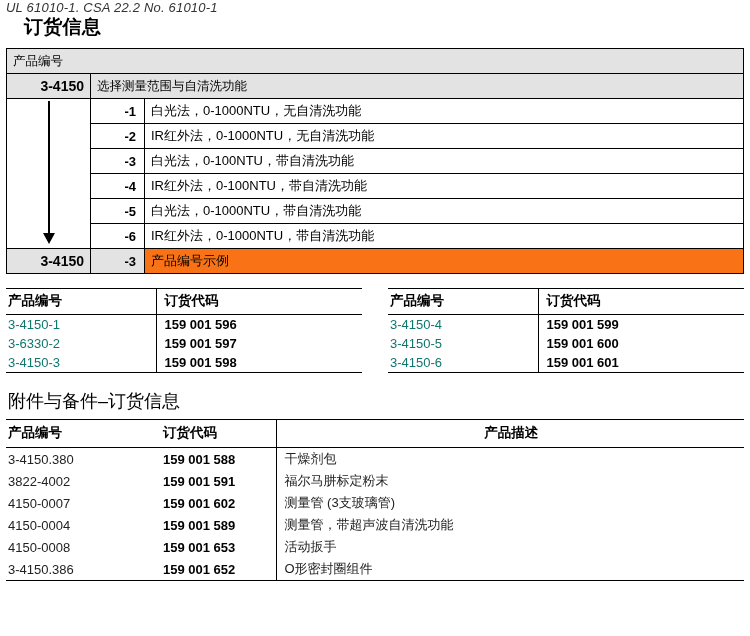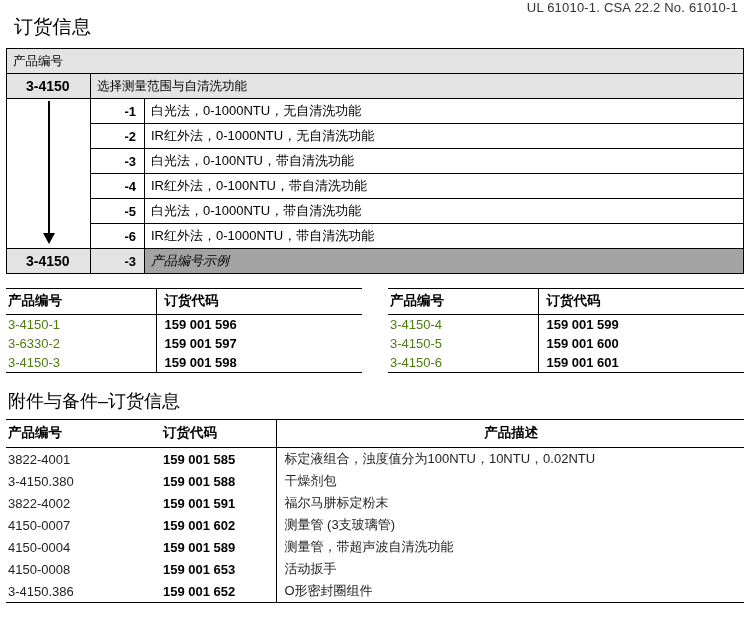--- a/index.html
+++ b/index.html
@@ -16,32 +16,32 @@
     overflow: hidden;
   }
   .page {
     width: 750px;
     height: 636px;
     position: relative;
     box-sizing: border-box;
     padding: 0 6px;
   }
   .topline {
-    text-align: right;
     font-size: 13px;
     color: #333;
     height: 12px;
     overflow: hidden;
     padding-right: 6px;
     letter-spacing: 0.2px;
+    font-style: italic;
   }
   h2.section-title {
     font-size: 19px;
-    font-weight: normal;
-    margin: 2px 0 8px 8px;
+    font-weight: bold;
+    margin: 2px 0 8px 18px;
     letter-spacing: 0.3px;
   }
   table {
     border-collapse: collapse;
     width: 100%;
   }
   
   .matrix {
     border: 1px solid #000;
     table-layout: fixed;
@@ -54,22 +54,22 @@
     vertical-align: middle;
   }
   .matrix .hdr {
     background: #e3e3e3;
     font-size: 12.5px;
   }
   .matrix .code-cell {
     background: #e3e3e3;
     font-weight: bold;
     font-size: 14px;
-    text-align: left;
-    padding-left: 19px;
+    text-align: right;
+    padding-left: 4px;
   }
   .matrix .opt-cell {
     text-align: right;
     font-weight: bold;
     font-size: 13px;
     padding-right: 8px;
   }
   .matrix .arrow-cell {
     border-right: 1px solid #000;
     border-top: none;
@@ -103,22 +103,21 @@
     border-top: 11px solid #000;
     transform: translateX(-6px);
   }
   .matrix .desc-cell {
     font-size: 13px;
   }
   .matrix .example-row td {
     background: #e3e3e3;
   }
   .matrix .example-row td.desc-cell {
-    background: #a3a3a3;
-    font-style: italic;
+    background: #f97316;
   }
 
   
   .pair {
     display: flex;
     gap: 26px;
     margin-top: 14px;
   }
   .pair > div { flex: 1; }
   .codes {
@@ -129,21 +128,21 @@
   .codes th {
     text-align: left;
     font-size: 13.5px;
     font-weight: bold;
     padding: 3px 6px 4px 2px;
     border-bottom: 1px solid #000;
   }
   .codes td {
     font-size: 13px;
     padding: 2px 6px 2px 2px;
-    color: #4d7c0f;
+    color: #0f766e;
   }
   .codes td.ordercode {
     font-weight: bold;
     color: #000;
     margin-left: 36px;
   }
   .codes .sep { border-left: 1px solid #000; padding-left: 8px; }
   .codes th.sep { border-left: 1px solid #000; padding-left: 8px; }
 
   
@@ -306,25 +305,20 @@
     </colgroup>
     <thead>
       <tr>
         <th>产品编号</th>
         <th>订货代码</th>
         <th class="vsep">产品描述</th>
       </tr>
     </thead>
     <tbody>
       <tr>
-        <td>3822-4001</td>
-        <td class="ordercode">159 001 585</td>
-        <td class="vsep">标定液组合，浊度值分为100NTU，10NTU，0.02NTU</td>
-      </tr>
-      <tr>
         <td>3-4150.380</td>
         <td class="ordercode">159 001 588</td>
         <td class="vsep">干燥剂包</td>
       </tr>
       <tr>
         <td>3822-4002</td>
         <td class="ordercode">159 001 591</td>
         <td class="vsep">福尔马肼标定粉末</td>
       </tr>
       <tr>

